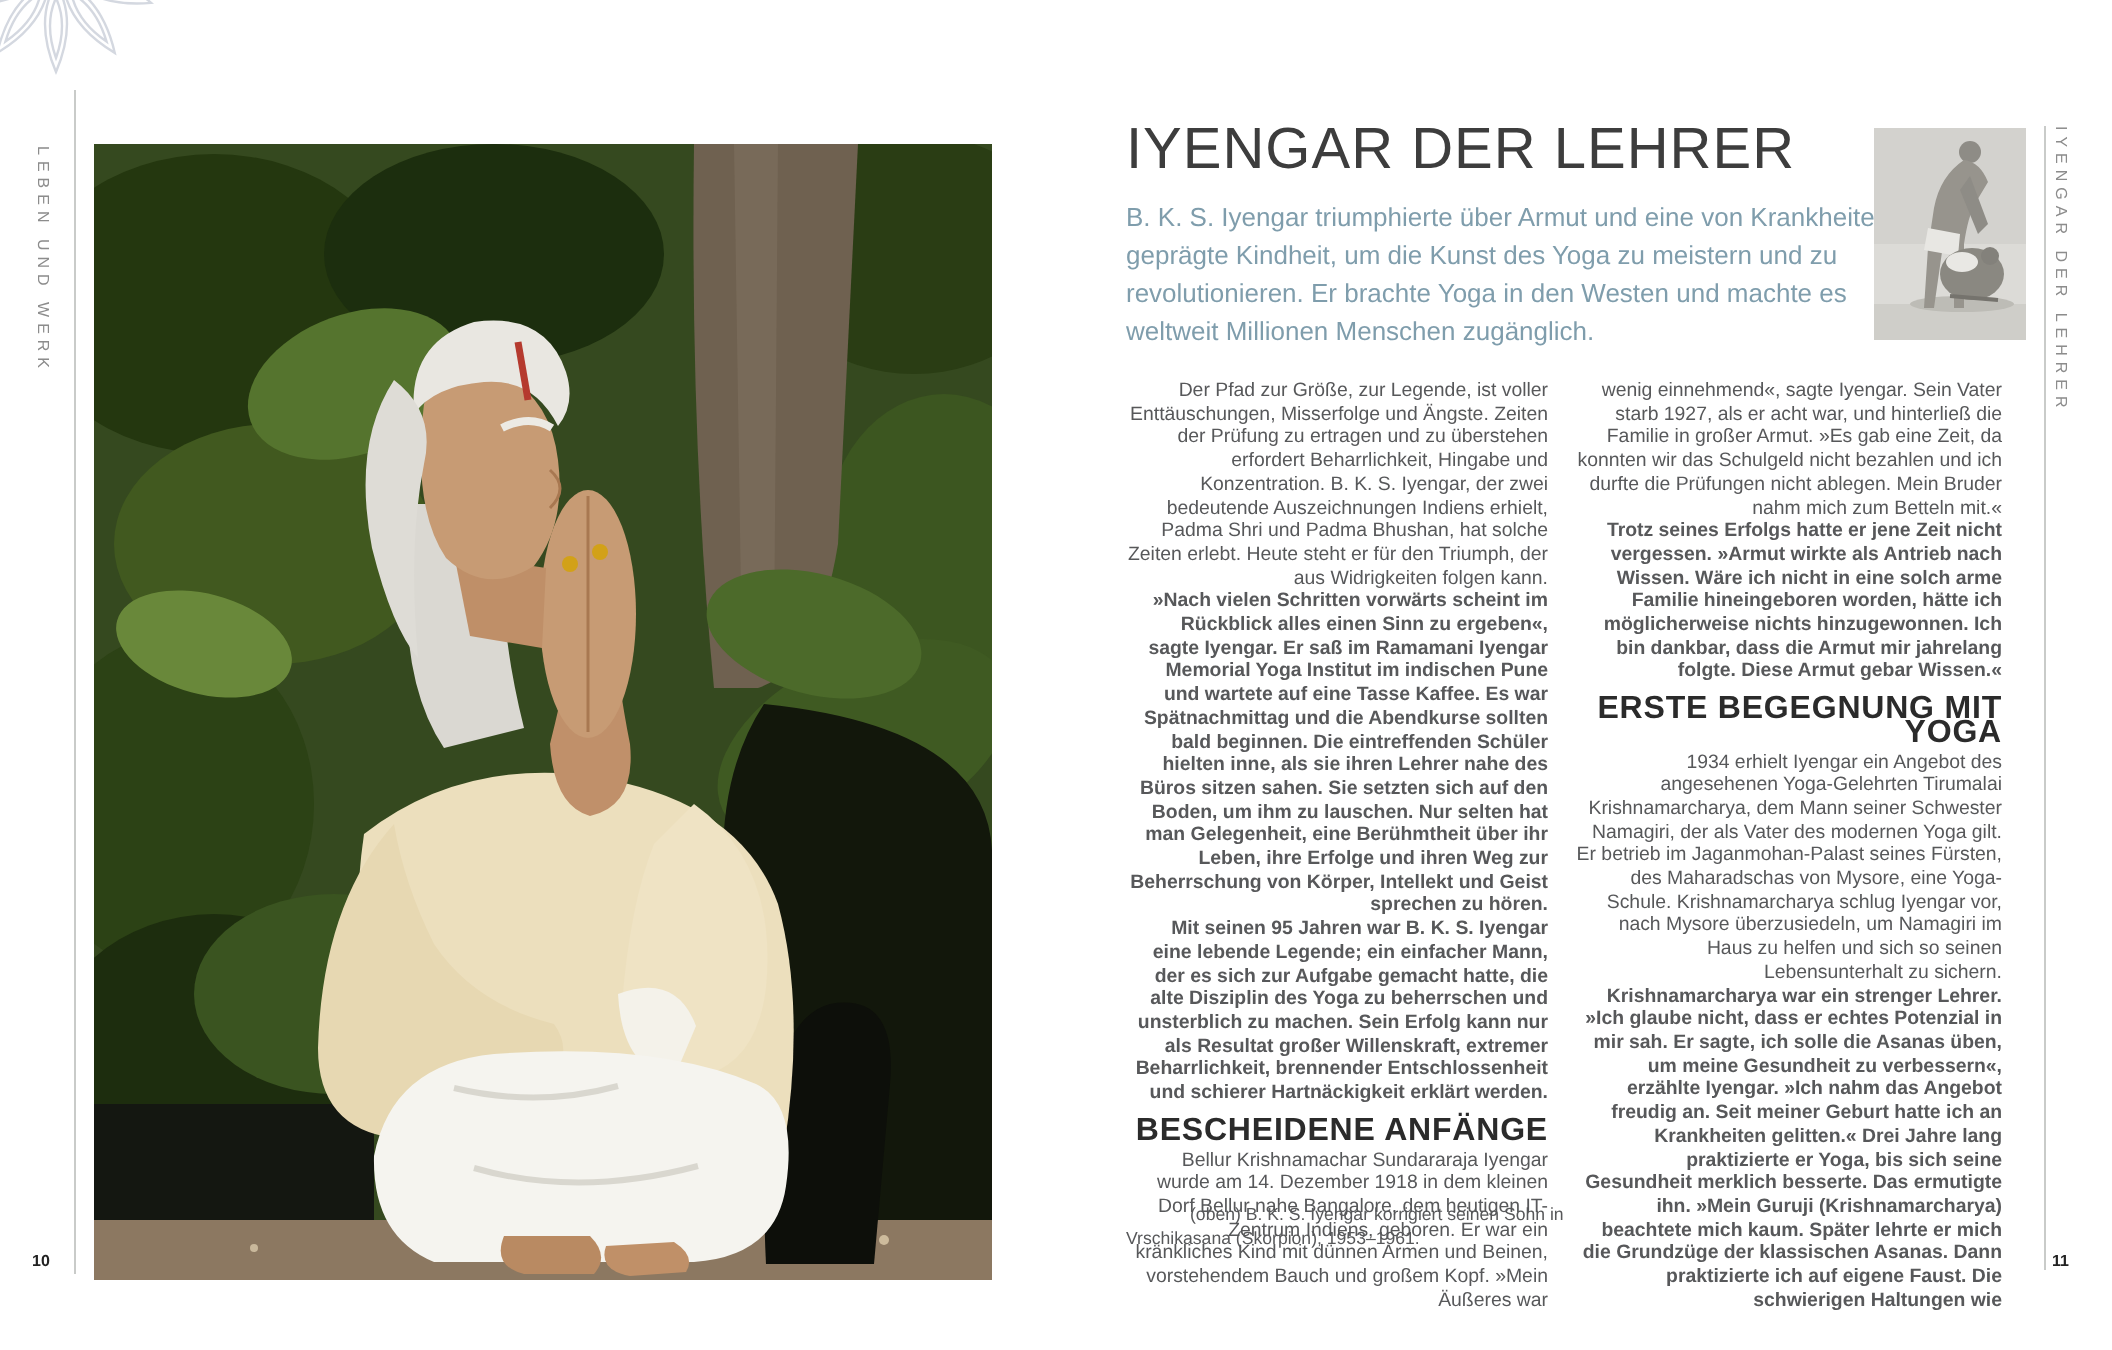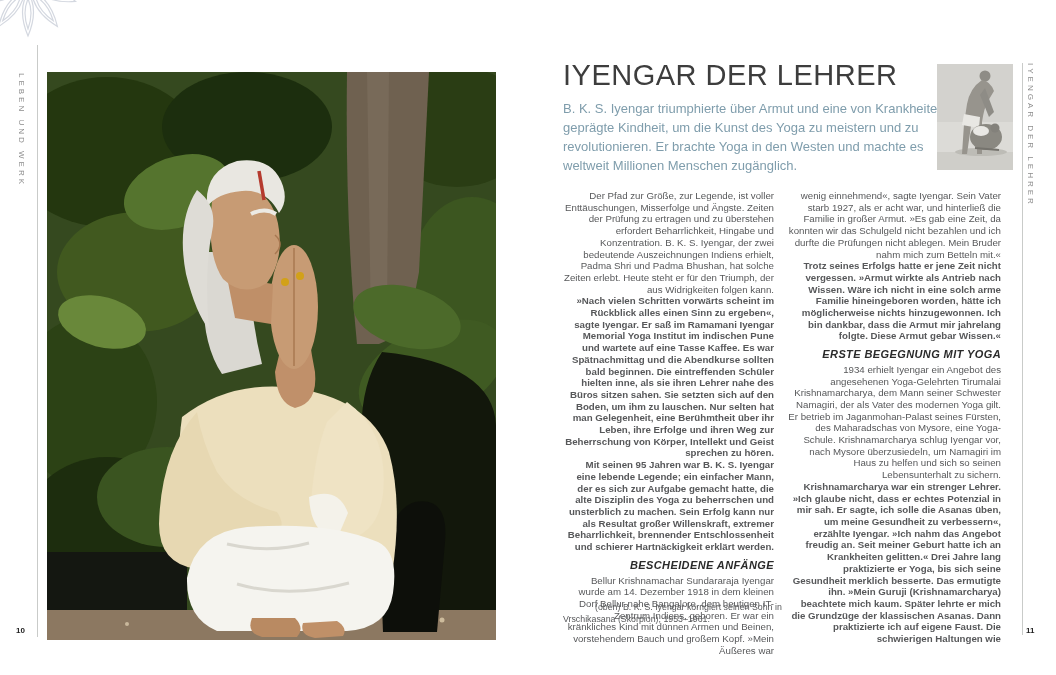--- a/index.html
+++ b/index.html
@@ -51,23 +51,22 @@
     position:absolute;left:563px;top:99px;width:392px;
     font-size:13px;line-height:19px;color:var(--accent-intro);
   }
   .col{position:absolute;top:190px;font-size:9.7px;line-height:11.7px;color:var(--body-text);
        text-align:right;hyphens:auto;}
   .col-left{left:563px;width:211px;}
   .col-right{left:788px;width:213px;}
   .col p{text-indent:0;}
   .col p.indent{text-indent:9px;font-weight:bold;}
   .col h2{
-    font-size:11px;font-weight:bold;letter-spacing:0.4px;color:var(--heading-text);
+    font-size:16px;font-weight:bold;letter-spacing:0.4px;color:var(--heading-text);
     margin:7px 0 3px 0;
-    font-style:italic;
   }
   .captions{
     position:absolute;left:563px;top:601px;width:262px;
     font-size:8.8px;line-height:12px;color:var(--body-text);
   }
   .captions .cap{margin:0 0 0 0;}
   .cap-label{margin-left:32px;}
 </style>
 </head>
 <body>

